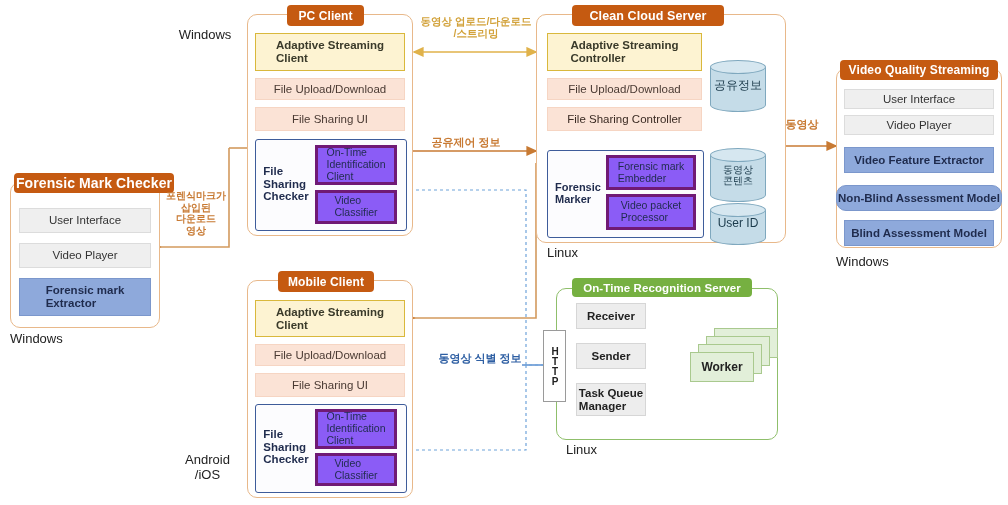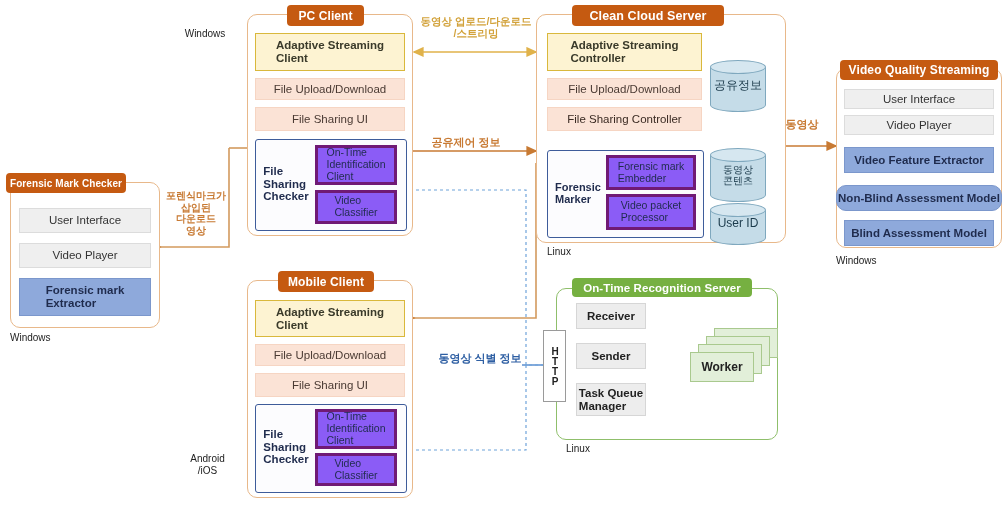--- a/index.html
+++ b/index.html
@@ -30,21 +30,21 @@
   .blk.yellow{background:#FDF3D2;border:1.5px solid #D9B83C;font-weight:bold;color:#3A3A2A;}
   .blk.peach{background:#FBE3D6;border:1px solid #F6D5C3;color:#4A3A33;}
   .blk.peach-b{background:#FBE3D6;border:1px solid #F6D5C3;color:#3A2A22;font-weight:normal;}
   .blk.grey{background:#EFEFEF;border:1px solid #DCDCDC;color:#333;}
   .blk.grey-g{background:#EDEDED;border:1px solid #D6D6D6;color:#222;font-weight:bold;}
   .blk.blue{background:#8EA9DB;border:1px solid #7B97CC;color:#1F2B4D;font-weight:bold;}
   .blk.blue-n{background:#8b5cf6;border:3px solid #701a75;color:#1F2B4D;}
 
   .subpanel{position:absolute;background:#FCFCFE;border:1.5px solid #3E5C9A;border-radius:3px;}
 
-  .oslabel{position:absolute;color:#222;font-size:10px;text-align:center;line-height:1.15;}
+  .oslabel{position:absolute;color:#222;font-size:13px;text-align:center;line-height:1.15;}
 
   .conn-label{position:absolute;font-weight:bold;text-align:center;line-height:1.15;white-space:pre;}
   .conn-label.orange{color:#C87A33;}
   .conn-label.blue{color:#2E5FA3;}
   .conn-label.yellowish{color:#D2A23A;}
 
   svg.lines{position:absolute;left:0;top:0;width:1008px;height:505px;pointer-events:none;}
 
   
   .cyl{position:absolute;}
@@ -201,21 +201,21 @@
 콘텐츠</div>
   </div>
   <div class="cyl" style="left:710px;top:203px;width:56px;height:42px;">
     <div class="bot"></div>
       <div class="body"></div>
       <div class="top"></div>
     <div class="lbl">User ID</div>
   </div>
 
   <div class="abs group orange" style="left:10px;top:182px;width:150px;height:146px;"></div>
-  <div class="badge orange" style="left:6px;top:173px;width:120px;height:20px;font-size:10px;">
+  <div class="badge orange" style="left:14px;top:173px;width:160px;height:20px;font-size:14px;">
     <span>Forensic Mark Checker</span>
   </div>
   <div class="oslabel" style="left:10px;top:332px;width:60px;text-align:left;">Windows</div>
 
   <div class="blk grey" style="left:19px;top:208px;width:132px;height:25px;font-size:11.5px;">User Interface</div>
   <div class="blk grey" style="left:19px;top:243px;width:132px;height:25px;font-size:11.5px;">Video Player</div>
   <div class="blk blue" style="left:19px;top:278px;width:132px;height:38px;font-size:11.5px;white-space:pre-line;">Forensic mark
 Extractor</div>
 
   <div class="abs group orange" style="left:836px;top:68px;width:166px;height:180px;"></div>

